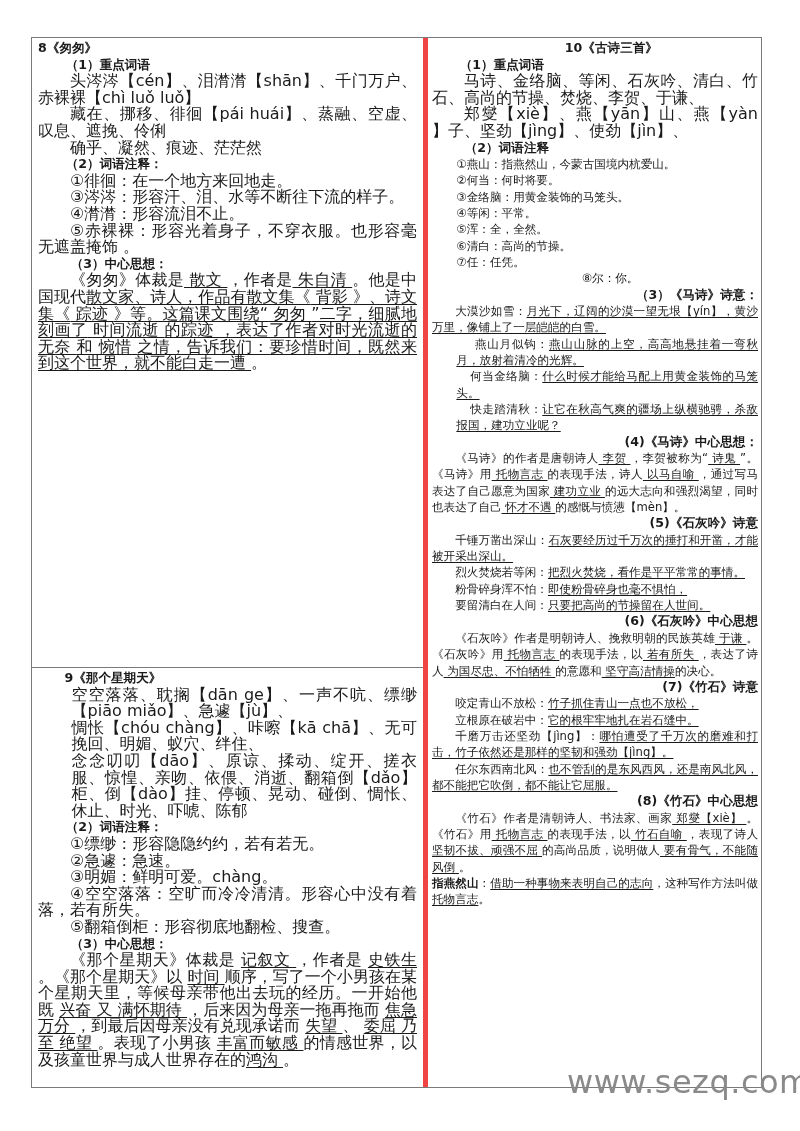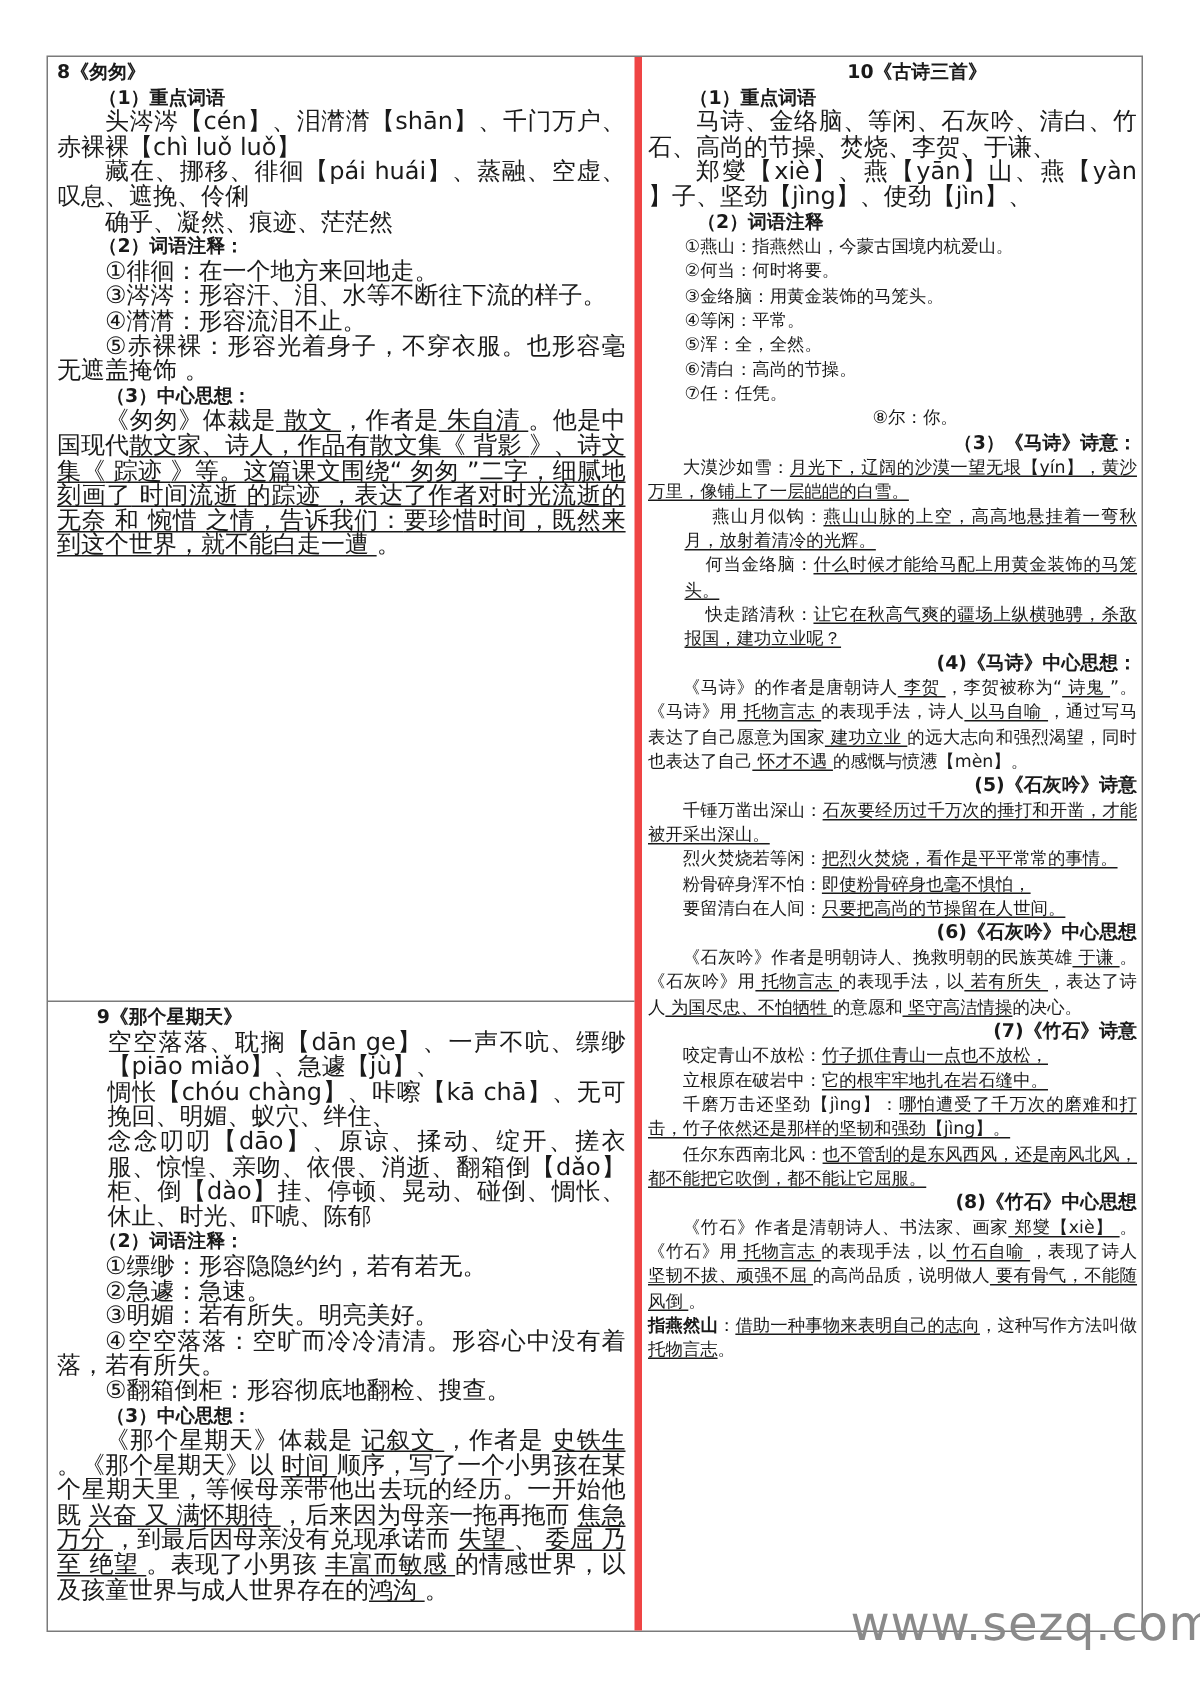--- a/index.html
+++ b/index.html
@@ -52,21 +52,21 @@
     </div>
 
     <div class="cell-bottom">
       <p class="h pl">9《那个星期天》</p>
       <p class="p pl">空空落落、耽搁【dān ge】、一声不吭、缥缈【piāo miǎo】、急遽【jù】、</p>
       <p class="p pl">惆怅【chóu chàng】、咔嚓【kā  chā】、无可挽回、明媚、蚁穴、绊住、</p>
       <p class="p pl">念念叨叨【dāo】、原谅、揉动、绽开、搓衣服、惊惶、亲吻、依偎、消逝、翻箱倒【dǎo】柜、倒【dào】挂、停顿、晃动、碰倒、惆怅、休止、时光、吓唬、陈郁</p>
       <p class="h sub">（2）词语注释：</p>
       <p class="p ind">①缥缈：形容隐隐约约，若有若无。</p>
       <p class="p ind">②急遽：急速。</p>
-      <p class="p ind">③明媚：若有所失。明亮美好。</p>
+      <p class="p ind">③明媚：鲜明可爱。chàng。</p>
       <p class="p ind">④空空落落：空旷而冷冷清清。形容心中没有着落，若有所失。</p>
       <p class="p ind">⑤翻箱倒柜：形容彻底地翻检、搜查。</p>
       <p class="h sub2">（3）中心思想：</p>
       <p class="p ind"><span>《那个星期天》体裁是 </span><span class="u">  记叙文 </span><span>，作者是 </span><span class="u">  史铁生   </span><span>。《那个星期天》以 </span><span class="u">  时间   </span><span>顺序，写了一个小男孩在某个星期天里，等候母亲带他出去玩的经历。一开始他既 </span><span class="u">  兴奋   又   满怀期待   </span><span>，后来因为母亲一拖再拖而 </span><span class="u">  焦急万分   </span><span>，到最后因母亲没有兑现承诺而 </span><span class="u">  失望    </span><span>、 </span><span class="u">  委屈   乃至   绝望   </span><span>。表现了小男孩 </span><span class="u">  丰富而敏感 </span><span>的情感世界，以及孩童世界与成人世界存在的</span><span class="u">鸿沟     </span><span>。</span></p>
     </div>
   </div>
 
   <div class="col-right">
     <p class="h pl2">10《古诗三首》</p>
     <p class="h sub">（1）重点词语</p>

